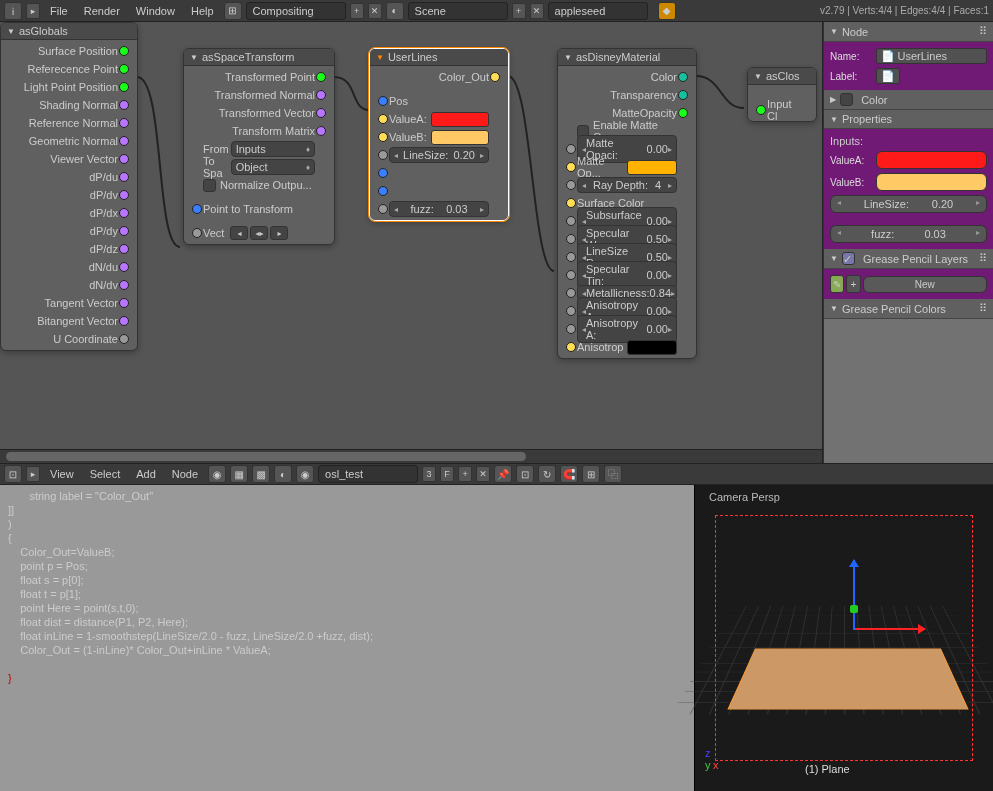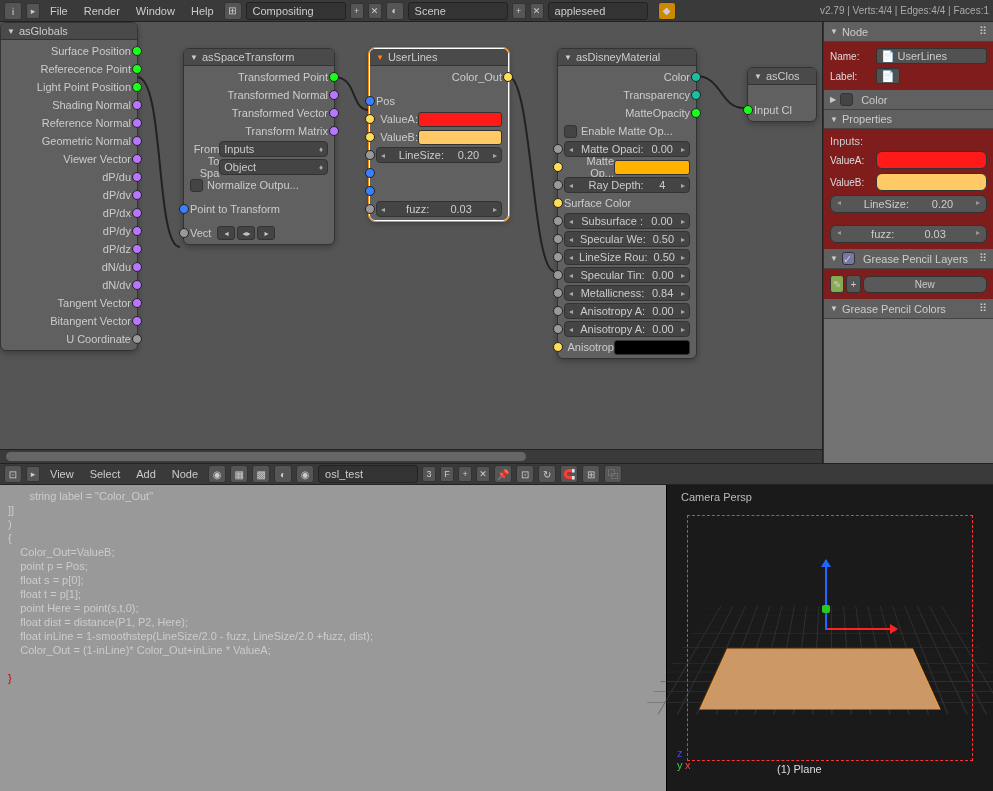--- a/index.html
+++ b/index.html
@@ -14,51 +14,51 @@
 
 .main-area { display:flex; height:441px; }
 .node-canvas { flex:1; background:#555; position:relative; overflow:hidden; border-right:1px solid #222; }
 .right-panel { width:170px; background:#727272; border-left:1px solid #333; padding:0; overflow-y:auto; }
 
 .node { position:absolute; background:#606060; border:1px solid #333; border-radius:6px; box-shadow:0 2px 6px rgba(0,0,0,0.3); }
 .node.active { border:1px solid #fff; outline:1px solid #ff8800; }
 .node-header { background:#4a4a4a; border-radius:5px 5px 0 0; padding:2px 6px; font-size:11px; color:#ddd; border-bottom:1px solid #333; display:flex; align-items:center; gap:4px; }
 .node-header .tri { color:#ccc; font-size:8px; }
 .node.active .node-header .tri { color:#ff8800; }
-.node-body { padding:2px 0;text-align:right; }
+.node-body { padding:2px 13px; }
 .node-row { display:flex; align-items:center; padding:1px 6px; height:18px; position:relative; }
 .node-row.right { justify-content:flex-end; }
 .node-row.left { justify-content:flex-start; }
 .socket { width:10px; height:10px; border-radius:50%; border:1px solid #222; position:absolute; }
 .socket.out { right:-5px; }
 .socket.in { left:-5px; }
 .sock-green{background:#1aff1a;} .sock-purple{background:#b875ff;} .sock-yellow{background:#ffdd55;} .sock-blue{background:#3a7fff;} .sock-gray{background:#999;} .sock-teal{background:#1abfa0;}
 .node-btn { background:#444; border:1px solid #333; border-radius:4px; padding:1px 4px; width:100%; display:flex; justify-content:space-between; align-items:center; font-size:10px; color:#ccc; }
 .node-btn .arrow{color:#aaa;font-size:8px;}
 .color-swatch { height:15px; border-radius:3px; flex:1; border:1px solid #333; }
 .swatch-red{background:#ff1a1a;} .swatch-orange{background:#ffc966;} .swatch-yellow{background:#ffb300;} .swatch-black{background:#000;}
 .check { width:13px; height:13px; background:#444; border:1px solid #333; border-radius:3px; margin-right:4px; }
 .navrow{display:flex;gap:2px;padding:2px 6px;}
 .navbtn{background:#444;border:1px solid #333;border-radius:3px;width:18px;height:14px;display:flex;align-items:center;justify-content:center;font-size:8px;}
 
 .right-panel .panel-hdr { background:#606060; padding:3px 6px; display:flex; align-items:center; gap:4px; border-bottom:1px solid #444; }
 .right-panel .panel-hdr .tri{font-size:8px;}
-.right-panel .panel-body { background:#7f1d1d; padding:4px 6px; }
+.right-panel .panel-body { background:#701a75; padding:4px 6px; }
 .prop-row { display:flex; align-items:center; gap:4px; padding:2px 0; }
 .prop-label { width:42px; text-align:left; color:#ddd; font-size:10px; }
 .prop-field { flex:1; background:#515151; border:1px solid #333; border-radius:3px; padding:1px 4px; height:16px; display:flex; align-items:center; font-size:10px; }
 .prop-btn { background:#565656; border:1px solid #333; border-radius:6px; padding:2px 6px; display:flex; justify-content:space-between; width:100%; font-size:10px; }
 .prop-btn .arrow{font-size:8px;color:#999;}
 .pill-btn { background:#595959; border:1px solid #333; border-radius:6px; padding:2px 6px; text-align:center; width:100%; font-size:10px; }
 
 .btm-header { height:22px; background:#3a3a3a; border-top:1px solid #222; border-bottom:1px solid #222; display:flex; align-items:center; padding:0 4px; gap:4px; }
 .lower-area { display:flex; height:306px; }
 .text-editor { flex:1; background:#999; padding:4px 8px; font-family:Consolas,monospace; font-size:12px; color:#111; white-space:pre; overflow:auto; }
 .text-editor .redb{color:#cc0000;}
-.viewport-3d { width:327px; background:#1a1a1a; border-left:1px solid #000; position:relative; }
+.viewport-3d { width:299px; background:#1a1a1a; border-left:1px solid #000; position:relative; }
 .vp-label { position:absolute; top:6px; left:14px; color:#bbb; font-size:11px; }
 .vp-frame { position:absolute; top:30px; left:20px; right:20px; bottom:30px; border:1px dashed #ff3333; }
 .vp-floor { position:absolute; width:210px; height:120px; background:#cc9966; transform:perspective(400px) rotateX(60deg); top:130px; left:48px; border:1px solid #ff9933; }
 .vp-grid { position:absolute; top:60px; left:15px; right:15px; bottom:40px; background:repeating-linear-gradient(0deg,transparent,transparent 14px,#444 14px,#444 15px),repeating-linear-gradient(90deg,transparent,transparent 14px,#444 14px,#444 15px); transform:perspective(400px) rotateX(60deg); opacity:0.5;}
 .vp-arrow-z{position:absolute;left:158px;top:75px;width:2px;height:70px;background:#2266ff;} .vp-arrow-z::after{content:"";position:absolute;top:-6px;left:-4px;border:5px solid transparent;border-bottom:8px solid #2266ff;}
 .vp-arrow-x{position:absolute;left:160px;top:143px;width:70px;height:2px;background:#ff2222;} .vp-arrow-x::after{content:"";position:absolute;right:-6px;top:-4px;border:5px solid transparent;border-left:8px solid #ff2222;}
 .vp-dot{position:absolute;left:155px;top:120px;width:8px;height:8px;background:#22cc22;border-radius:2px;}
 .vp-axis{position:absolute;left:10px;bottom:20px;font-size:9px;}
 .vp-name { position:absolute; bottom:16px; left:110px; color:#ddd; }
 

